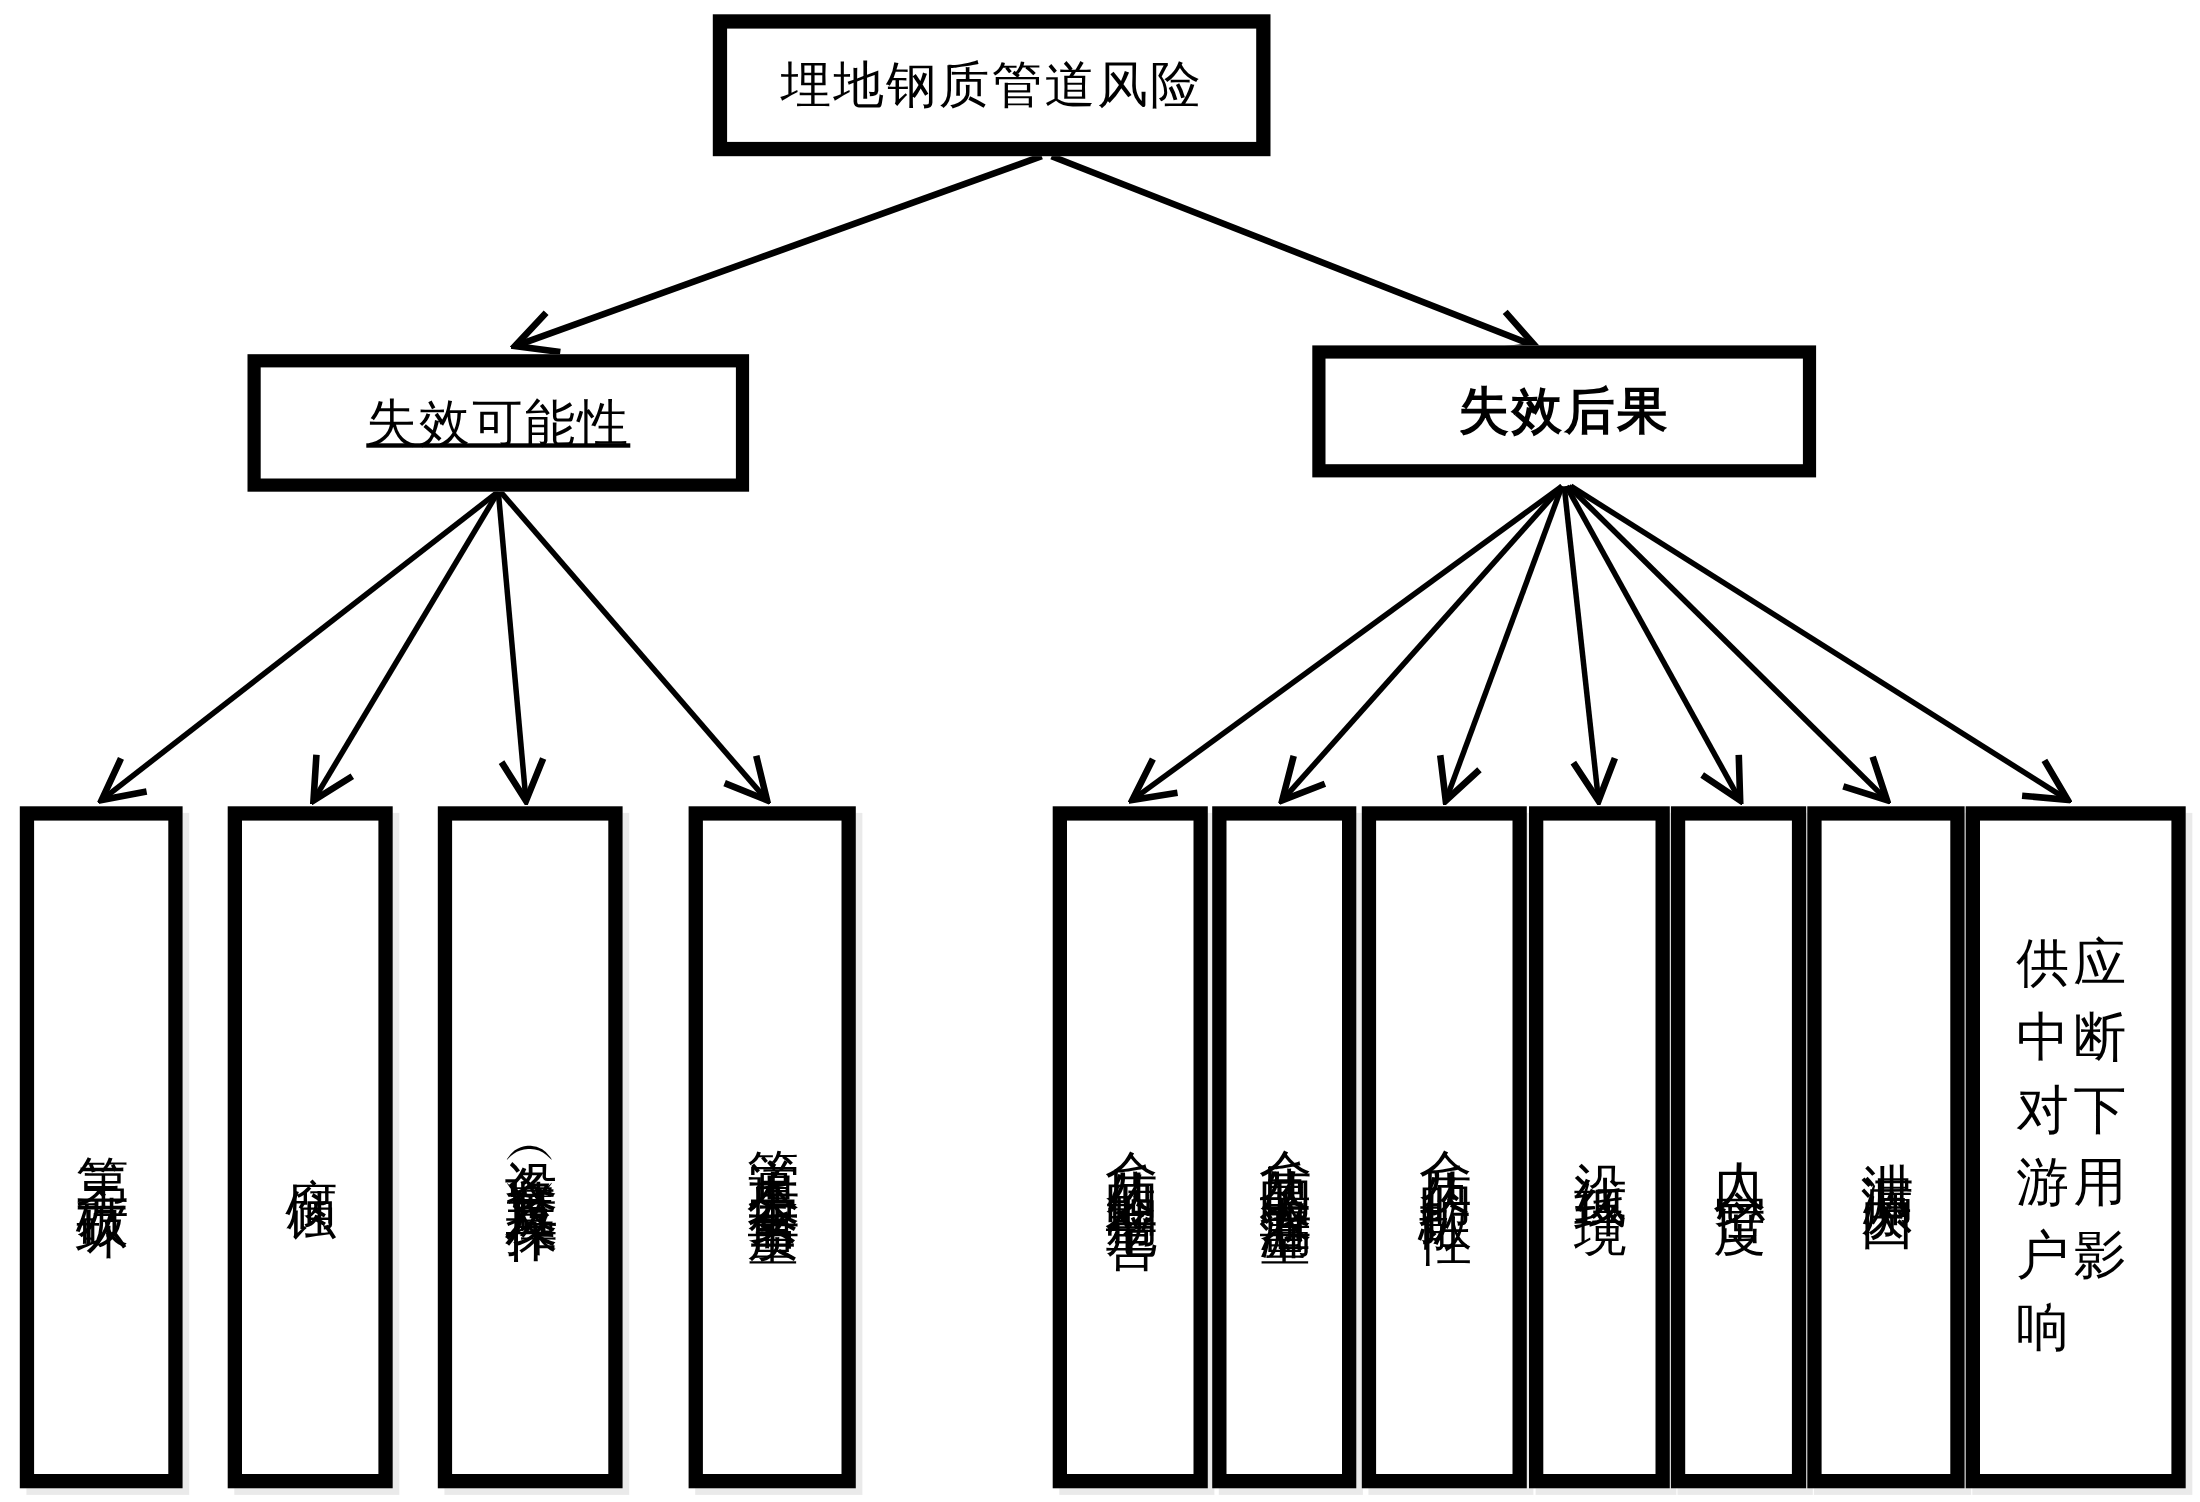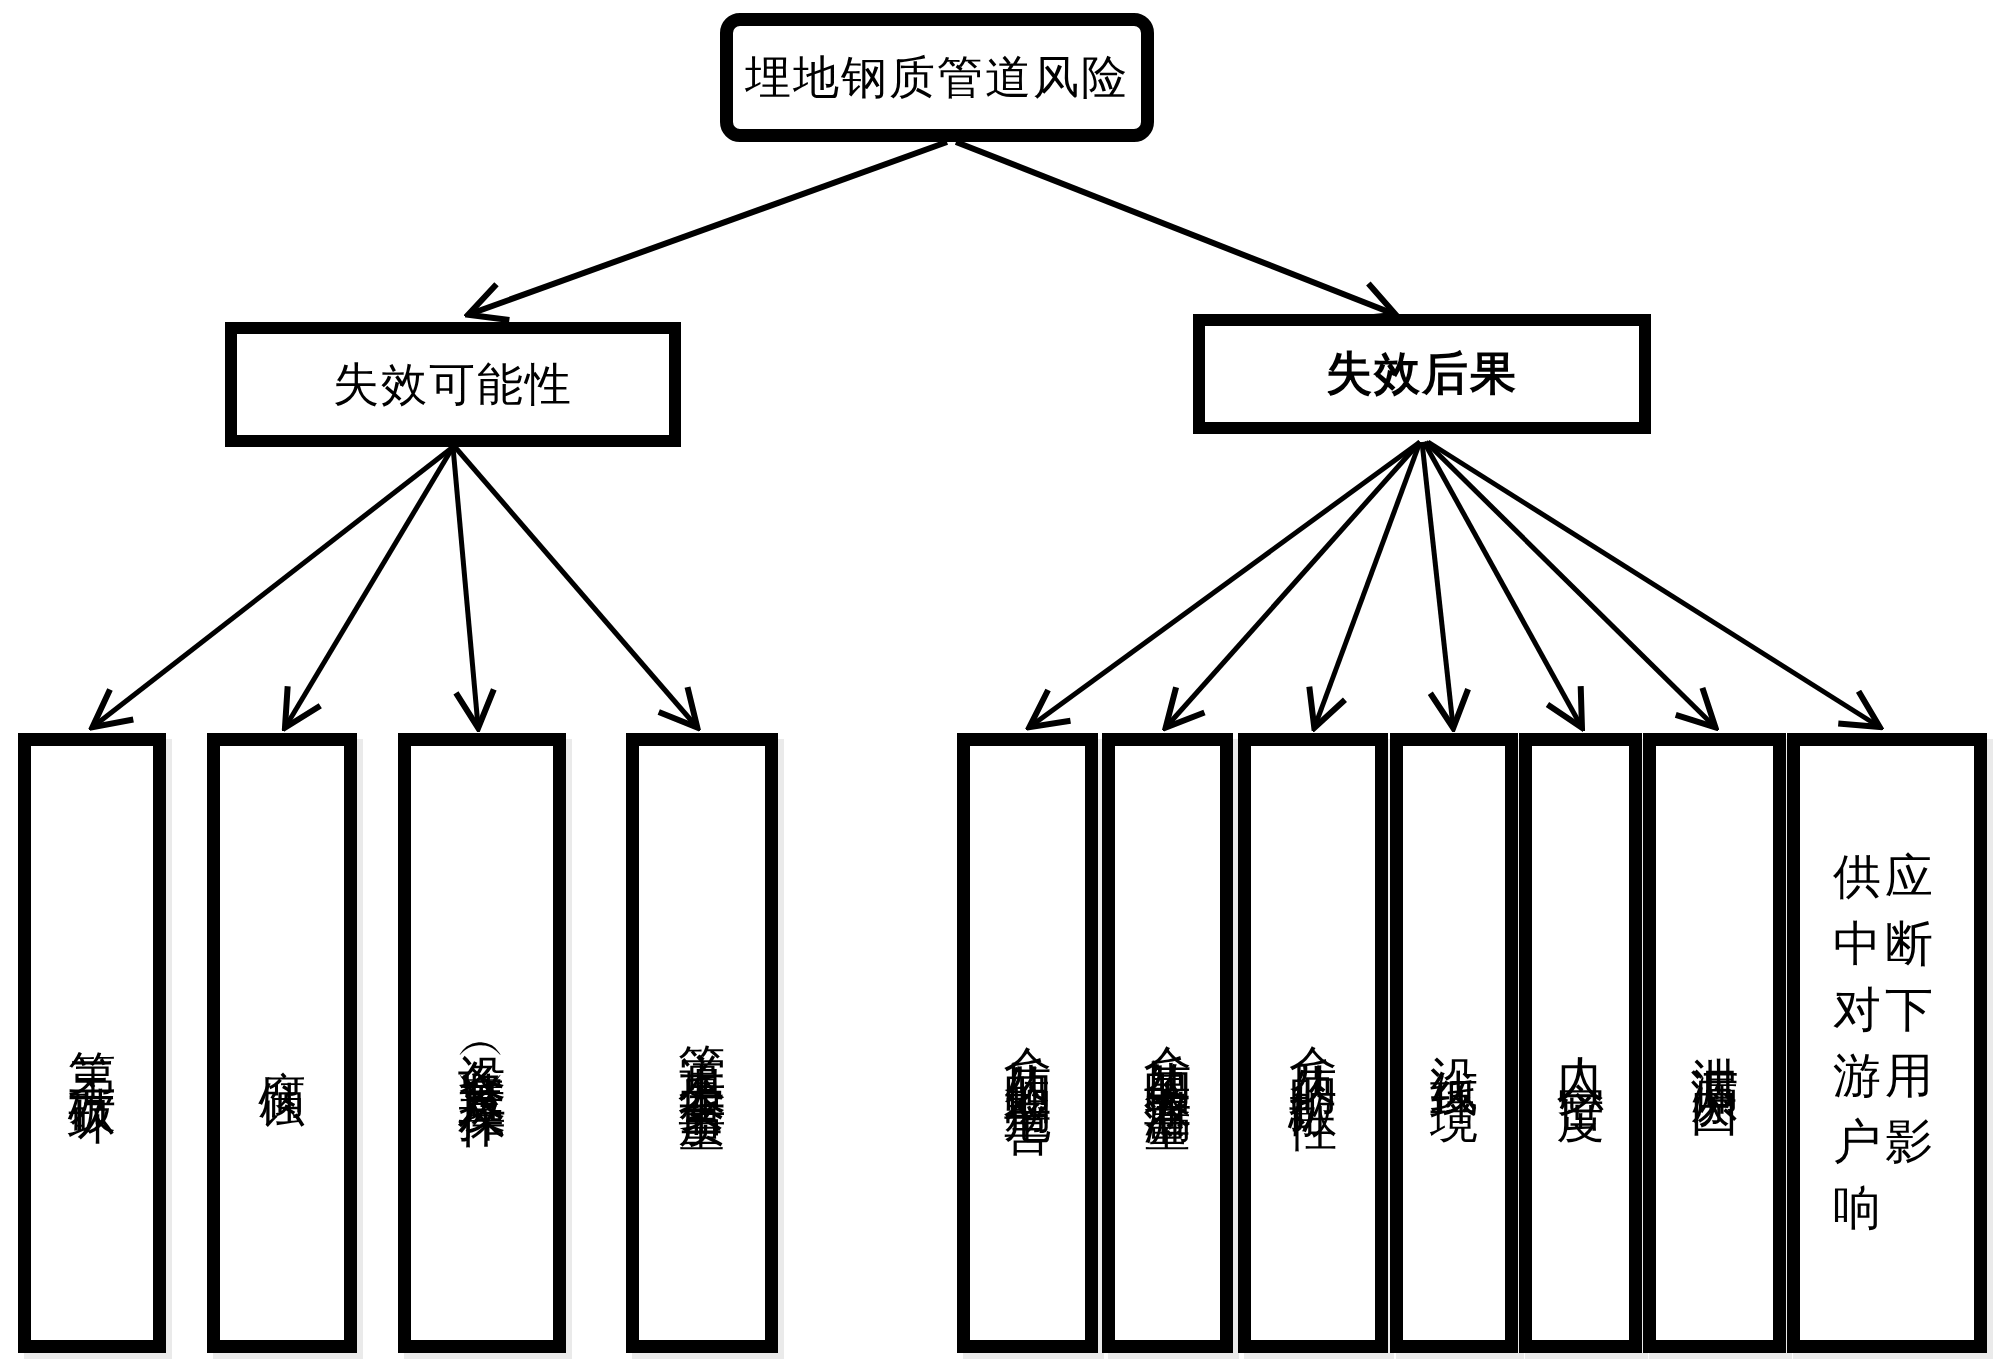--- a/index.html
+++ b/index.html
@@ -79,25 +79,25 @@
 
     <line x1="1420" y1="442" x2="1031" y2="726" stroke="#000" stroke-width="5" marker-end="url(#arrow)"></line>
     <line x1="1420" y1="442" x2="1167" y2="726" stroke="#000" stroke-width="5" marker-end="url(#arrow)"></line>
     <line x1="1420" y1="442" x2="1315" y2="726" stroke="#000" stroke-width="5" marker-end="url(#arrow)"></line>
     <line x1="1422" y1="442" x2="1453" y2="726" stroke="#000" stroke-width="5" marker-end="url(#arrow)"></line>
     <line x1="1424" y1="442" x2="1581" y2="726" stroke="#000" stroke-width="5" marker-end="url(#arrow)"></line>
     <line x1="1426" y1="442" x2="1714" y2="726" stroke="#000" stroke-width="5" marker-end="url(#arrow)"></line>
     <line x1="1428" y1="442" x2="1878" y2="726" stroke="#000" stroke-width="5" marker-end="url(#arrow)"></line>
   </svg>
 
-  <div class="node" style="left:720px; top:13px; width:434px; height:129px; border-width:13px;border-radius:20px;">
+  <div class="node" style="left:648px; top:13px; width:507px; height:129px; border-width:13px;">
     <span class="hlabel">埋地钢质管道风险</span>
   </div>
 
-  <div class="node" style="left:225px; top:322px; width:456px; height:125px;">
+  <div class="node" style="left:225px; top:322px; width:456px; height:125px;text-decoration:underline;">
     <span class="hlabel">失效可能性</span>
   </div>
 
   <div class="node" style="left:1193px; top:314px; width:458px; height:120px;font-weight:bold;">
     <span class="hlabel">失效后果</span>
   </div>
 
   <div class="node leaf" style="left:18px; width:148px;">
     <span class="vtext">第三方破坏</span>
   </div>

